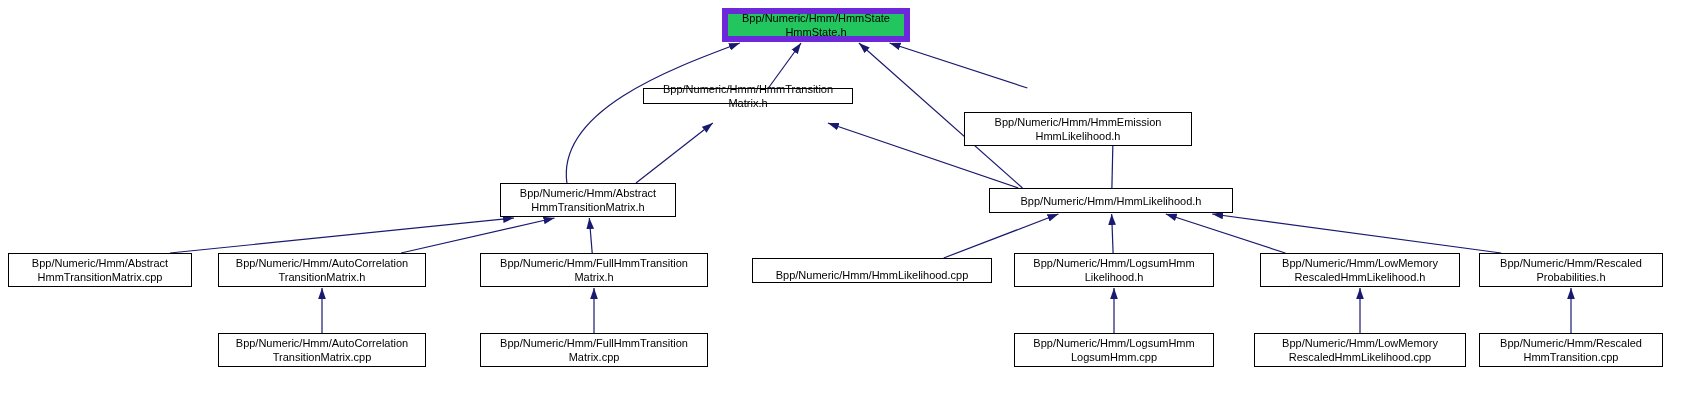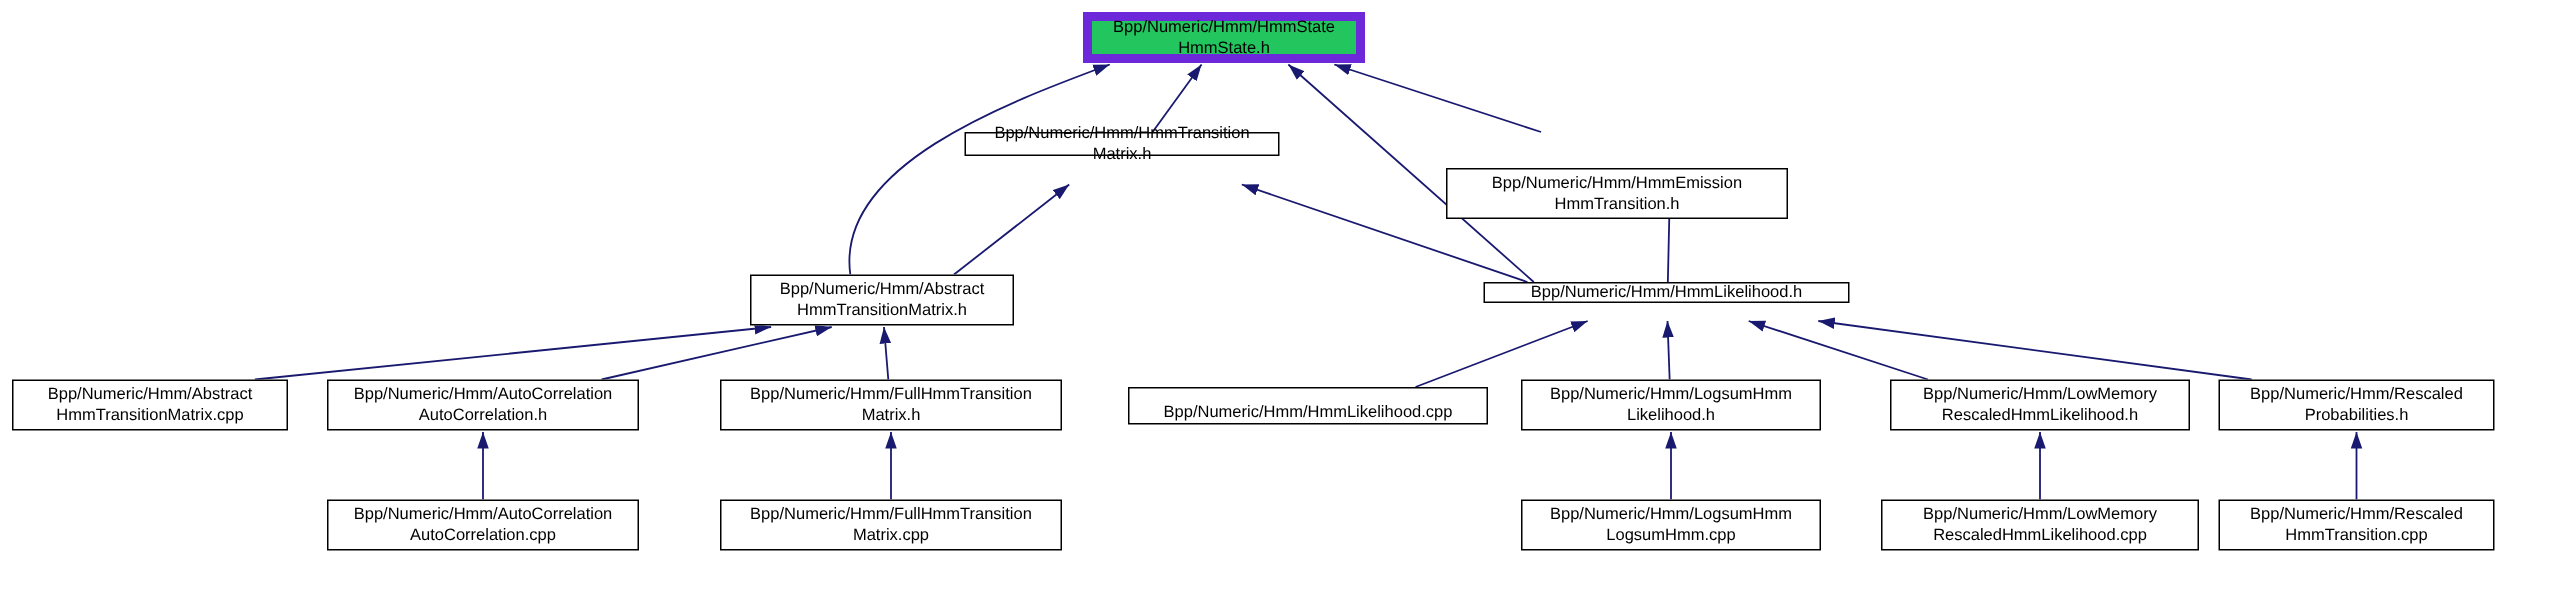--- a/index.html
+++ b/index.html
@@ -75,36 +75,36 @@
       <div class="node root" style="left: 722px; top: 8px; width: 188px; height: 34px;">
         <span>Bpp/Numeric/Hmm/HmmState</span>
         <span>HmmState.h</span>
       </div>
       <div class="node" style="left: 643px; top: 88px; width: 210px; height: 16px;">
         <span>Bpp/Numeric/Hmm/HmmTransition</span>
         <span>Matrix.h</span>
       </div>
       <div class="node" style="left: 964px; top: 88px; width: 228px; height: 34px; margin-top: 24px;">
         <span>Bpp/Numeric/Hmm/HmmEmission</span>
-        <span>HmmTransition.h</span>
+        <span>HmmLikelihood.h</span>
       </div>
       <div class="node" style="left: 500px; top: 183px; width: 176px; height: 34px;">
         <span>Bpp/Numeric/Hmm/Abstract</span>
         <span>HmmTransitionMatrix.h</span>
       </div>
-      <div class="node" style="left: 989px; top: 188px; width: 244px; height: 14px;">
+      <div class="node" style="left: 989px; top: 188px; width: 244px; height: 25px;">
         <span>Bpp/Numeric/Hmm/HmmLikelihood.h</span>
       </div>
       <div class="node" style="left: 8px; top: 253px; width: 184px; height: 34px;">
         <span>Bpp/Numeric/Hmm/Abstract</span>
         <span>HmmTransitionMatrix.cpp</span>
       </div>
       <div class="node" style="left: 218px; top: 253px; width: 208px; height: 34px;">
         <span>Bpp/Numeric/Hmm/AutoCorrelation</span>
-        <span>AutoCorrelation.h</span>
+        <span>TransitionMatrix.h</span>
       </div>
       <div class="node" style="left: 480px; top: 253px; width: 228px; height: 34px;">
         <span>Bpp/Numeric/Hmm/FullHmmTransition</span>
         <span>Matrix.h</span>
       </div>
       <div class="node" style="left: 752px; top: 258px; width: 240px; height: 25px; justify-content: flex-end;">
         <span>Bpp/Numeric/Hmm/HmmLikelihood.cpp</span>
       </div>
       <div class="node" style="left: 1014px; top: 253px; width: 200px; height: 34px;">
         <span>Bpp/Numeric/Hmm/LogsumHmm</span>
@@ -113,21 +113,21 @@
       <div class="node" style="left: 1260px; top: 253px; width: 200px; height: 34px;">
         <span>Bpp/Numeric/Hmm/LowMemory</span>
         <span>RescaledHmmLikelihood.h</span>
       </div>
       <div class="node" style="left: 1479px; top: 253px; width: 184px; height: 34px;">
         <span>Bpp/Numeric/Hmm/Rescaled</span>
         <span>Probabilities.h</span>
       </div>
       <div class="node" style="left: 218px; top: 333px; width: 208px; height: 34px;">
         <span>Bpp/Numeric/Hmm/AutoCorrelation</span>
-        <span>AutoCorrelation.cpp</span>
+        <span>TransitionMatrix.cpp</span>
       </div>
       <div class="node" style="left: 480px; top: 333px; width: 228px; height: 34px;">
         <span>Bpp/Numeric/Hmm/FullHmmTransition</span>
         <span>Matrix.cpp</span>
       </div>
       <div class="node" style="left: 1014px; top: 333px; width: 200px; height: 34px;">
         <span>Bpp/Numeric/Hmm/LogsumHmm</span>
         <span>LogsumHmm.cpp</span>
       </div>
       <div class="node" style="left: 1254px; top: 333px; width: 212px; height: 34px;">

